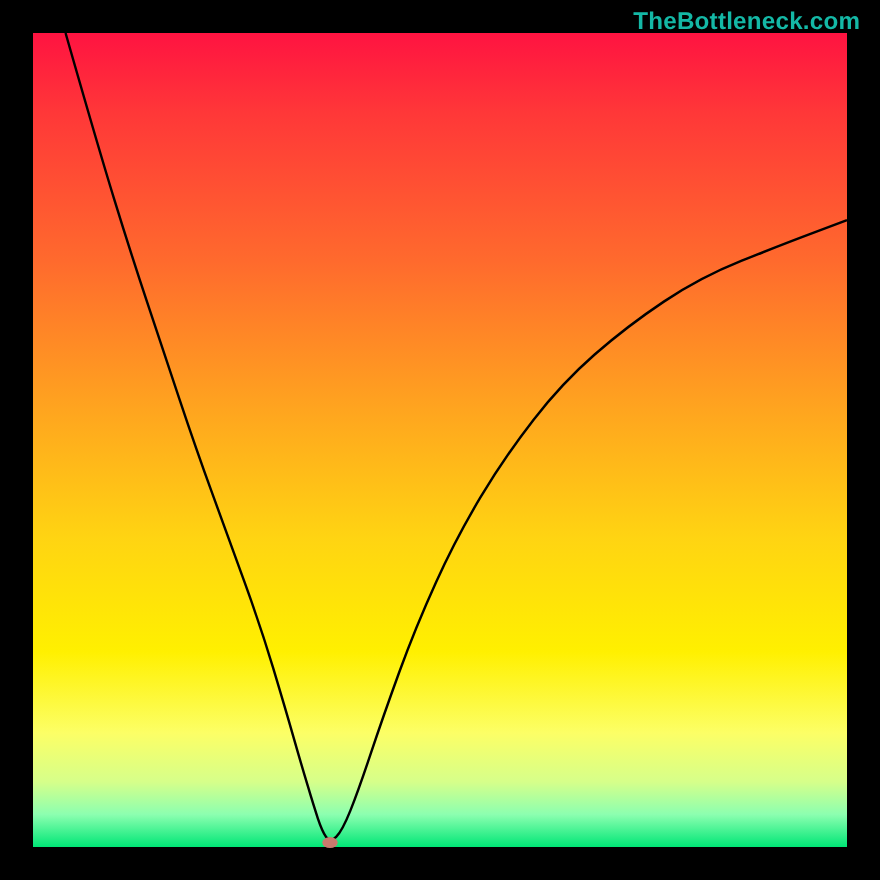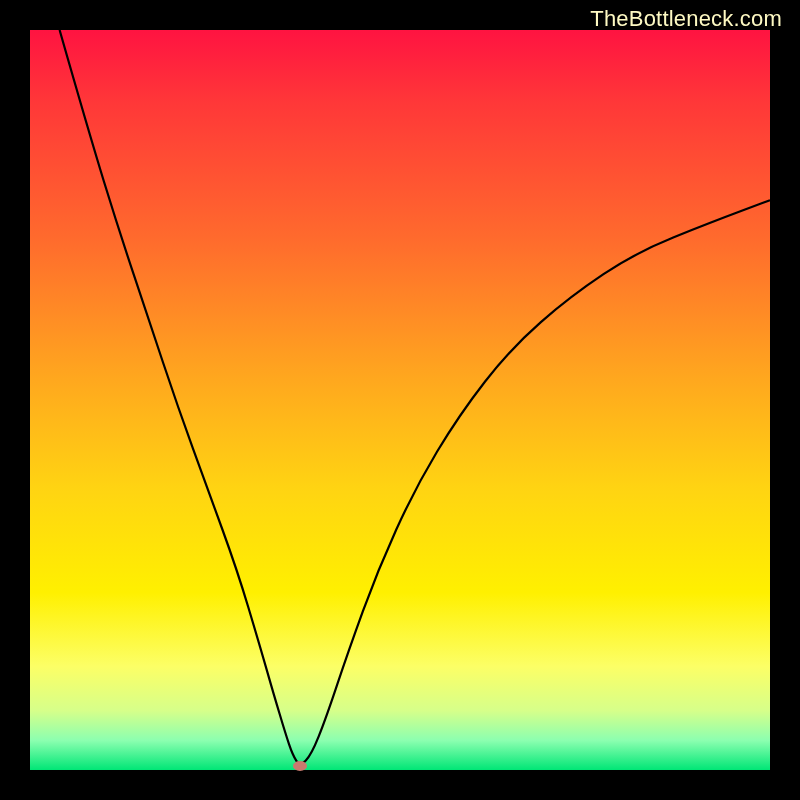--- a/index.html
+++ b/index.html
@@ -35,24 +35,24 @@
       #fcff66 86%,
       #d6ff8a 92%,
       #8cffb0 96%,
       #00e676 100%
     );
   }
   .watermark {
     position: absolute;
     top: 6px;
     right: 18px;
-    color: #fef9c3;
+    color: #14b8a6;
     font-size: 22px;
     letter-spacing: 0.2px;
-    font-weight: 400;
+    font-weight: 700;
     z-index: 5;
   }
   svg.curve {
     position: absolute;
     left: 0;
     top: 0;
     width: 740px;
     height: 740px;
     overflow: visible;
   }

